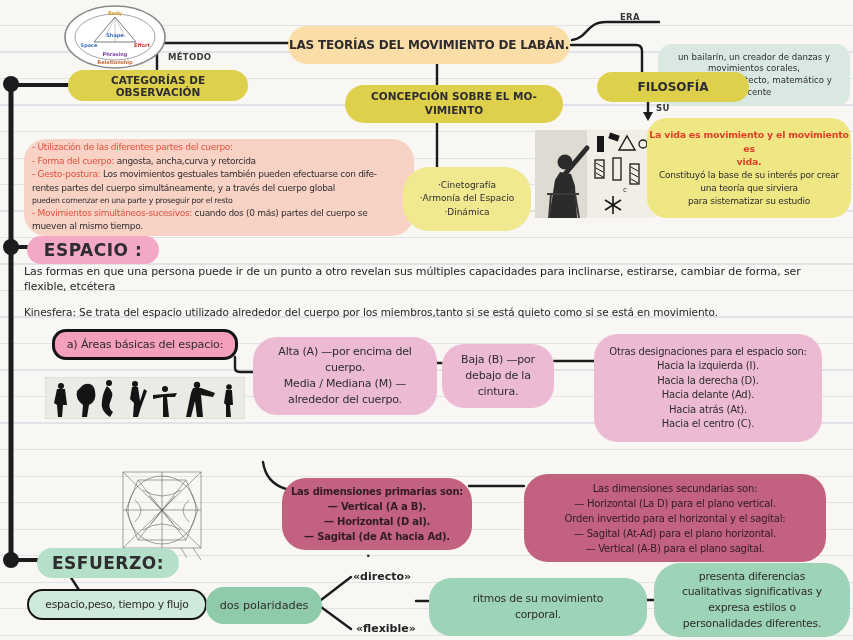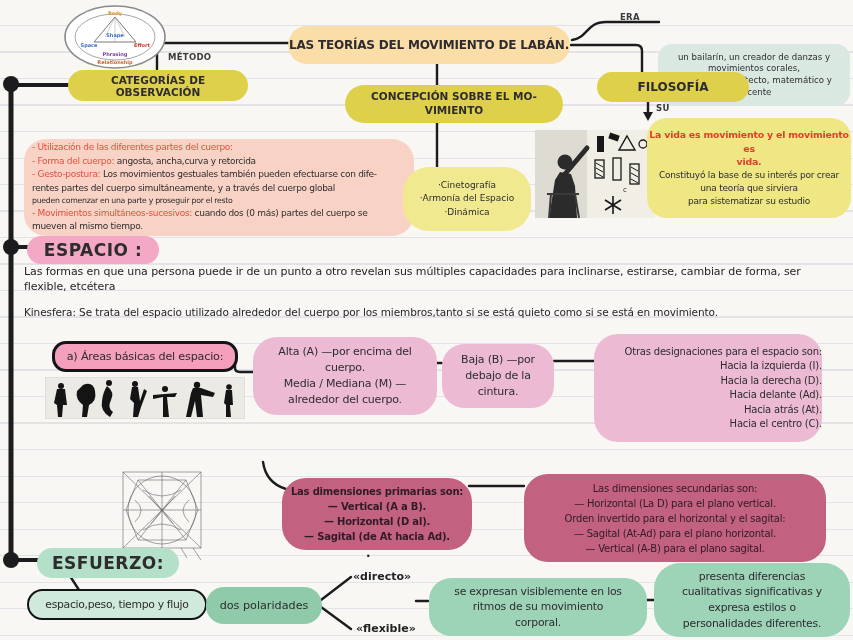--- a/index.html
+++ b/index.html
@@ -21,21 +21,21 @@
   .cuerpo-head{background:#e9b49c;border-radius:13px;margin-top:24px;}
   .cuerpo-box{background:#f8d3c5;border-radius:22px;align-items:flex-start;text-align:left;
     font-size:9px;line-height:1.5;letter-spacing:-0.3px;padding:10px 8px;}
   .cline{white-space:nowrap;}
   .csmall{font-size:7.8px;}
   .red{color:#e2503f;}
   .espacio-head{background:#f3a9c6;border-radius:14px;}
   .esfuerzo-head{background:#b4dfc8;border-radius:15px;}
   .plain-par{position:absolute;z-index:2;font-size:11px;line-height:1.35;letter-spacing:-0.1px;color:#262428;}
   .nowrap{white-space:nowrap;font-size:10.5px;}
-  .pinkb{background:#f49fbc;border:3px solid #141416;border-radius:14px;font-size:11.2px;letter-spacing:-0.2px;margin-top:12px;}
+  .pinkb{background:#f49fbc;border:3px solid #141416;border-radius:14px;font-size:11.2px;letter-spacing:-0.2px;}
   .pinkdeep{background:#e5729f;border:3px solid #141416;border-radius:16px;font-size:11.2px;letter-spacing:-0.2px;}
   .pinklight{background:#ecbbd3;border-radius:24px;font-size:10.6px;line-height:1.45;letter-spacing:-0.2px;}
   .rose{background:#c26180;border-radius:24px;font-size:10px;line-height:1.5;letter-spacing:-0.2px;color:#301b26;font-weight:500;}
   .greenb{background:#cfe9da;border:2.5px solid #141416;border-radius:16px;font-size:10.8px;letter-spacing:-0.3px;}
   .greenmid{background:#8fcbaa;border-radius:18px;font-size:11.2px;}
   .greenbox{background:#9dd3b7;border-radius:22px;font-size:10.8px;line-height:1.45;letter-spacing:-0.2px;}
   .lavida{background:#eee784;border-radius:20px;font-size:9px;line-height:1.45;letter-spacing:-0.2px;align-items:center;}
   .lavida .redln{color:#e0402a;font-weight:bold;font-size:9.4px;}
   .quote{position:absolute;z-index:2;font-size:11px;font-weight:bold;color:#232323;}
   .period{position:absolute;z-index:2;font-size:12px;font-weight:bold;color:#232323;}
@@ -194,21 +194,21 @@
     <div>Alta (A) —por encima del</div>
     <div>cuerpo.</div>
     <div>Media / Mediana (M) —</div>
     <div>alrededor del cuerpo.</div>
   </div>
   <div class="box pinklight" style="left:442px;top:344px;width:112px;height:64px;font-size:11px;border-radius:22px;">
     <div>Baja (B) —por</div>
     <div>debajo de la</div>
     <div>cintura.</div>
   </div>
-  <div class="box pinklight" style="left:594px;top:334px;width:228px;height:108px;font-size:10px;align-items:flex-end;">
+  <div class="box pinklight" style="left:594px;top:334px;width:228px;height:108px;font-size:10px;">
     <div>Otras designaciones para el espacio son:</div>
     <div>Hacia la izquierda (I).</div>
     <div>Hacia la derecha (D).</div>
     <div>Hacia delante (Ad).</div>
     <div>Hacia atrás (At).</div>
     <div>Hacia el centro (C).</div>
   </div>
 
 
   <svg class="box" style="left:113px;top:468px;" width="98" height="92" viewBox="0 0 98 92">
@@ -244,21 +244,20 @@
   </div>
   <div class="box greenb" style="left:27px;top:589px;width:180px;height:31px;">
     <span>espacio,peso, tiempo y flujo</span>
   </div>
   <div class="box greenmid" style="left:206px;top:587px;width:116px;height:37px;">
     <span>dos polaridades</span>
   </div>
   <div class="quote" style="left:353px;top:570px;">«directo»</div>
   <div class="quote" style="left:356px;top:622px;">«flexible»</div>
   <div class="box greenbox" style="left:429px;top:578px;width:218px;height:58px;">
-    <div>se expresan visiblemente en los</div>
     <div>ritmos de su movimiento</div>
     <div>corporal.</div>
   </div>
   <div class="box greenbox" style="left:654px;top:563px;width:196px;height:74px;border-radius:26px;">
     <div>presenta diferencias</div>
     <div>cualitativas significativas y</div>
     <div>expresa estilos o</div>
     <div>personalidades diferentes.</div>
   </div>
 

